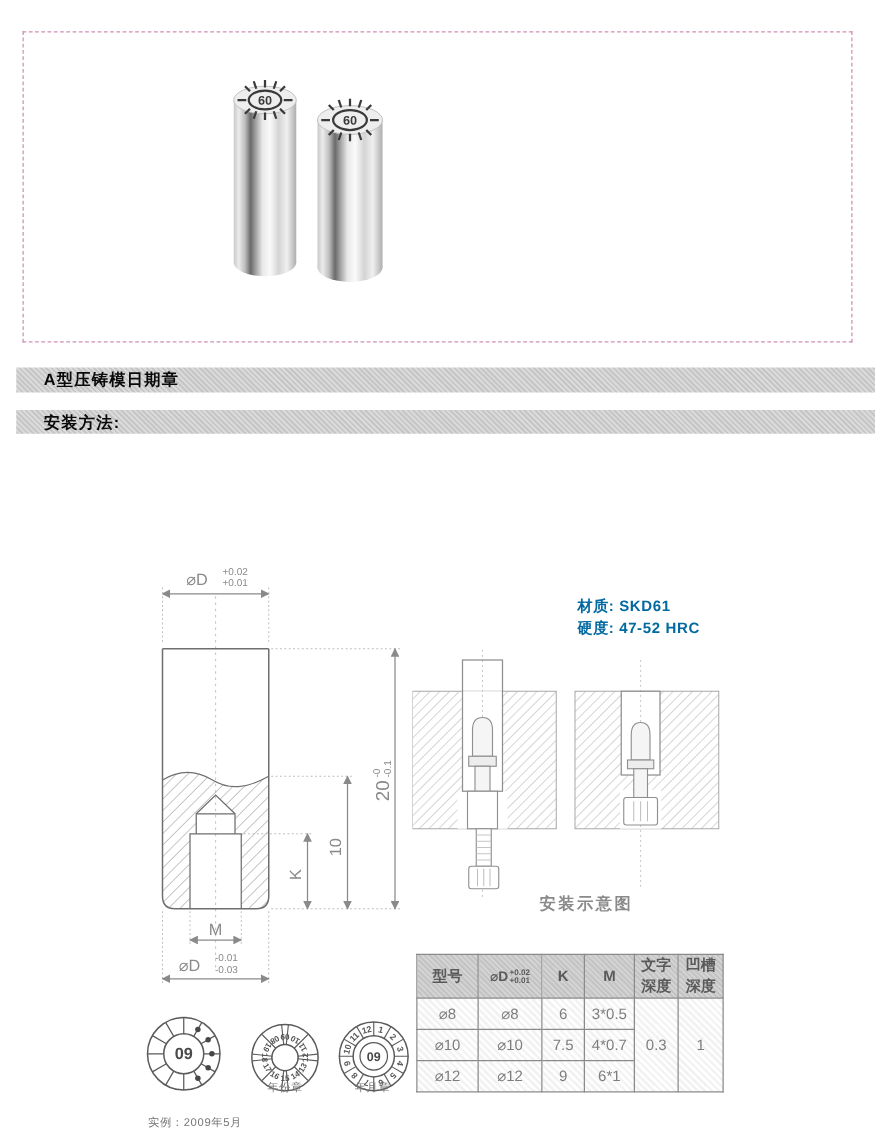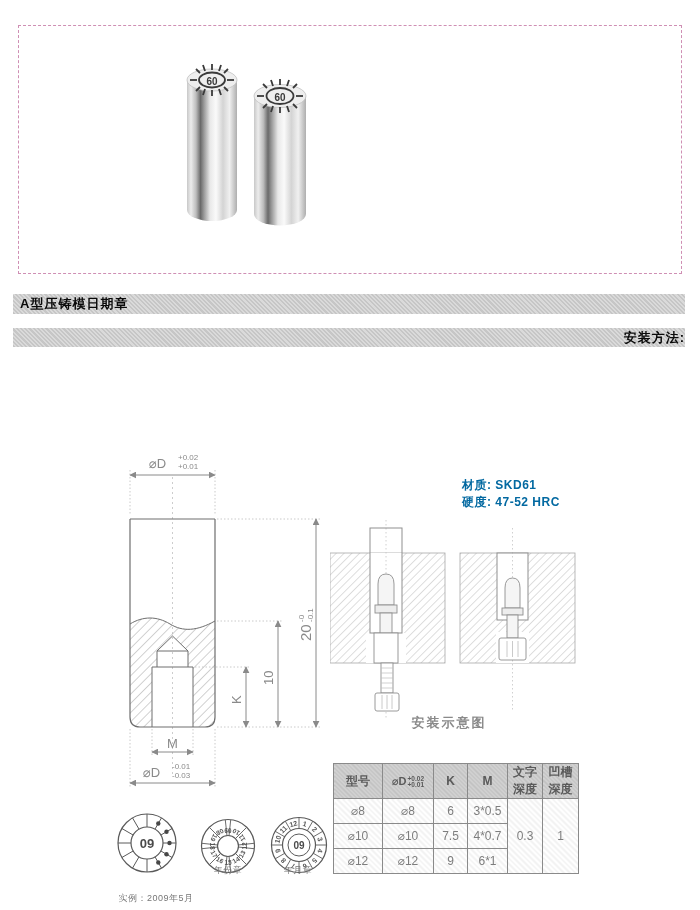--- a/index.html
+++ b/index.html
@@ -3,31 +3,31 @@
 <meta charset="utf-8">
 <style>
   html,body{margin:0;padding:0;background:#fff;}
   #page{position:relative;width:700px;height:910px;background:#fff;overflow:hidden;
         font-family:"Liberation Sans","DejaVu Sans",sans-serif;}
   .abs{position:absolute;}
   
   #photo-box{left:18px;top:25px;width:662px;height:247px;border:1px dashed #cf8fb4;background:#fff;}
   
   .bar{background-image:repeating-linear-gradient(45deg,#c6c6c6 0 1.5px,#dadada 1.5px 3px);
-       color:#0a0a0a;font-weight:bold;font-size:13px;line-height:19px;padding-left:7px;letter-spacing:1px;}
+       color:#0a0a0a;font-weight:bold;font-size:13px;line-height:19px;padding-left:22px;letter-spacing:1px;}
   #bar-title{left:13px;top:294px;width:665px;height:20px;line-height:20px;}
-  #bar-install{left:13px;top:328px;width:665px;height:19px;text-align:right;}
+  #bar-install{left:13px;top:328px;width:665px;height:19px;}
   #bar-params{left:10px;top:409px;width:680px;height:19px;}
   .step{color:#2b2b2b;font-size:13px;letter-spacing:0.5px;}
   #step-1{left:32px;top:356px;}
   #step-2{left:32px;top:381px;}
   
   #specs{left:462px;top:477px;color:#0369a1;font-weight:bold;font-size:12px;line-height:17px;letter-spacing:0.5px;}
   
-  #install-caption{left:404px;top:714px;width:90px;text-align:center;color:#8a8a8a;font-weight:bold;font-size:13px;letter-spacing:2px;}
+  #install-caption{left:424px;top:714px;width:90px;text-align:center;color:#8a8a8a;font-weight:bold;font-size:13px;letter-spacing:2px;}
   
   #spec-table{left:333px;top:763px;border-collapse:collapse;table-layout:fixed;}
   #spec-table th,#spec-table td{border:1px solid #8a8a8a;text-align:center;vertical-align:middle;
       color:#7d7d7d;font-size:12px;padding:0;overflow:hidden;}
   #spec-table th{height:21px;font-weight:bold;color:#5a5a5a;
       background-image:repeating-linear-gradient(45deg,#c2c2c2 0 1.5px,#d5d5d5 1.5px 3px);}
   #spec-table td{height:24px;background-image:repeating-linear-gradient(45deg,#ffffff 0 2px,#f2f2f2 2px 4px);}
   th.tiny{font-size:7px;font-weight:bold;color:#6a6a6a;letter-spacing:0;margin-left:25px;}
   .dhead{display:inline-flex;align-items:center;justify-content:center;gap:1px;}
   .dhead .dlab{font-size:11px;}

